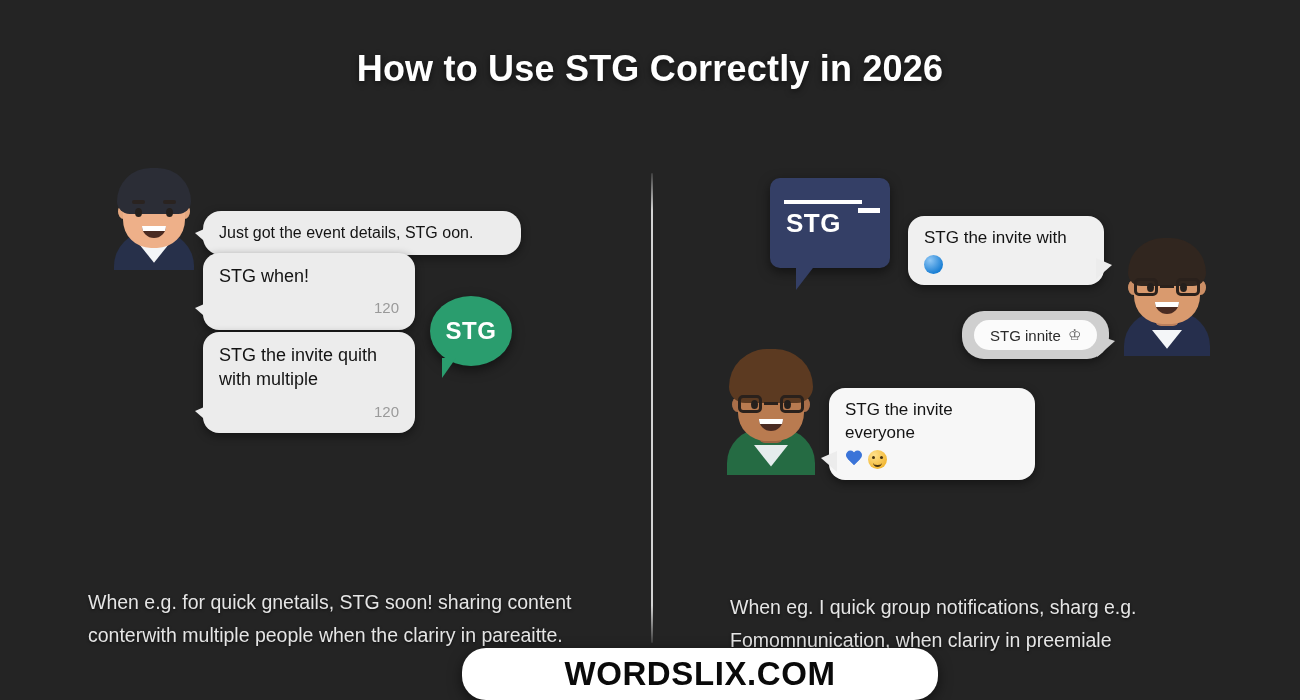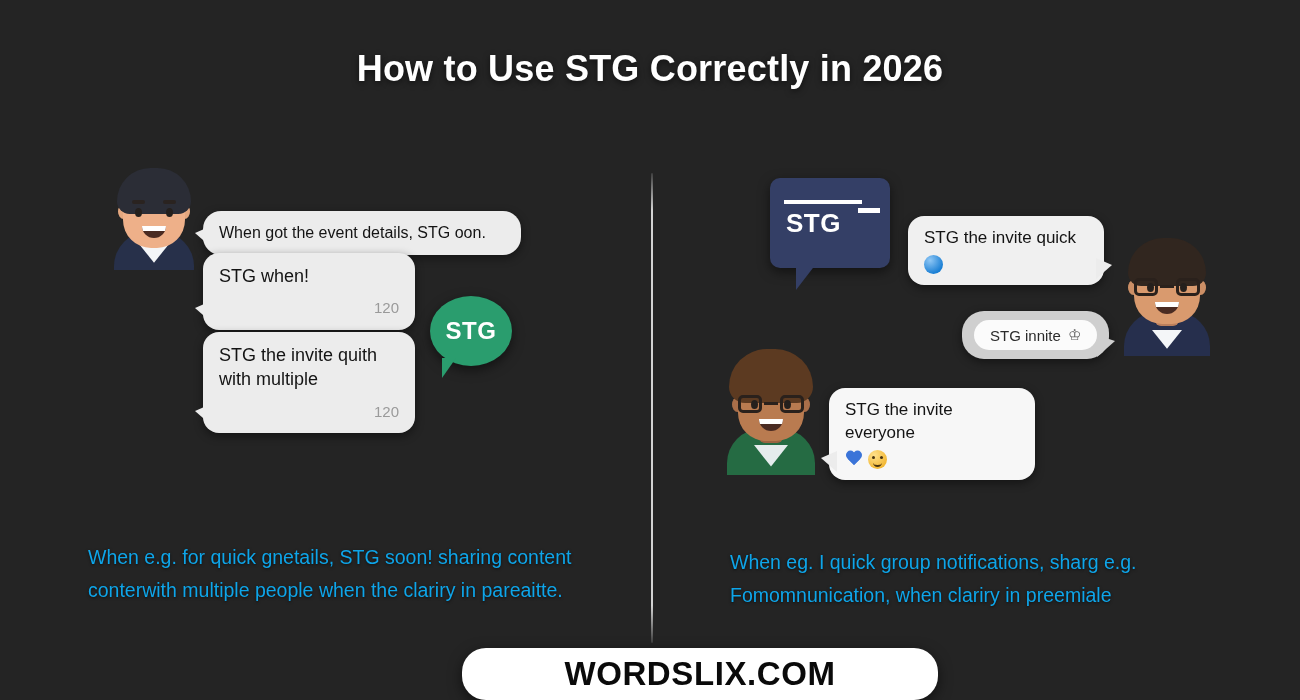--- a/index.html
+++ b/index.html
@@ -169,23 +169,24 @@
     border-radius:50%; background:#4a3410;
     box-shadow: 8px 0 0 #4a3410;
   }
   .smiley::after {
     content:""; position:absolute; left:5px; top:11px; width:9px; height:4px;
     border-bottom:2px solid #4a3410; border-radius:0 0 9px 9px;
   }
 
   
   .caption {
-    position:absolute; color:#0ea5e9;
+    position:absolute; color:#e5e5e5;
     font-size:19.5px; line-height:1.68;
     text-shadow:0 1px 3px rgba(0,0,0,.6);
+    margin-top:45px;
   }
 
   
   .banner {
     position:absolute; left:462px; top:648px;
     width:476px; height:52px;
     background:#ffffff; border-radius:24px;
     display:flex; align-items:center; justify-content:center;
     box-shadow:0 4px 14px rgba(0,0,0,.55);
   }
@@ -212,21 +213,21 @@
     <div class="av-face" style="background:#eeb089;"></div>
     <div class="av-hair" style="background:#2b2d36;"></div>
     <div class="av-brow l"></div>
     <div class="av-brow r"></div>
     <div class="av-eye l"></div>
     <div class="av-eye r"></div>
     <div class="av-mouth"></div>
   </div>
 
   <div class="bubble tail-l" style="left:203px; top:211px; width:318px; border-radius:18px;">
-    <span>When got the event details, STG oon.</span>
+    <span>Just got the event details, STG oon.</span>
   </div>
 
   <div class="bubble tail-l" style="left:203px; top:253px; width:212px; font-size:18px;">
     <span>STG when!</span>
     <span class="meta">120</span>
   </div>
 
   <div class="bubble tail-l" style="left:203px; top:332px; width:212px; font-size:18px;">
     <span>STG the invite quith with multiple</span>
     <span class="meta">120</span>
@@ -256,21 +257,21 @@
         <i></i>
         <b></b>
         <i></i>
       </div>
     <div class="av-eye l" style="top:55px; left:29px;"></div>
     <div class="av-eye r" style="top:55px; right:29px;"></div>
     <div class="av-mouth" style="top:74px;"></div>
   </div>
 
   <div class="bubble tail-r" style="left:908px; top:216px; width:196px; font-size:17px; background:#f0f0f0;">
-    <span>STG the invite quick</span>
+    <span>STG the invite with</span>
     <span class="emoji-row">
       <span class="circle-blue"></span>
     </span>
   </div>
 
   <div class="bubble-outer" style="left:962px; top:311px;">
     <div class="pill">
       <span>STG innite</span>
       <span style="font-size:15px; color:#5c5c5c;">♔</span>
     </div>

